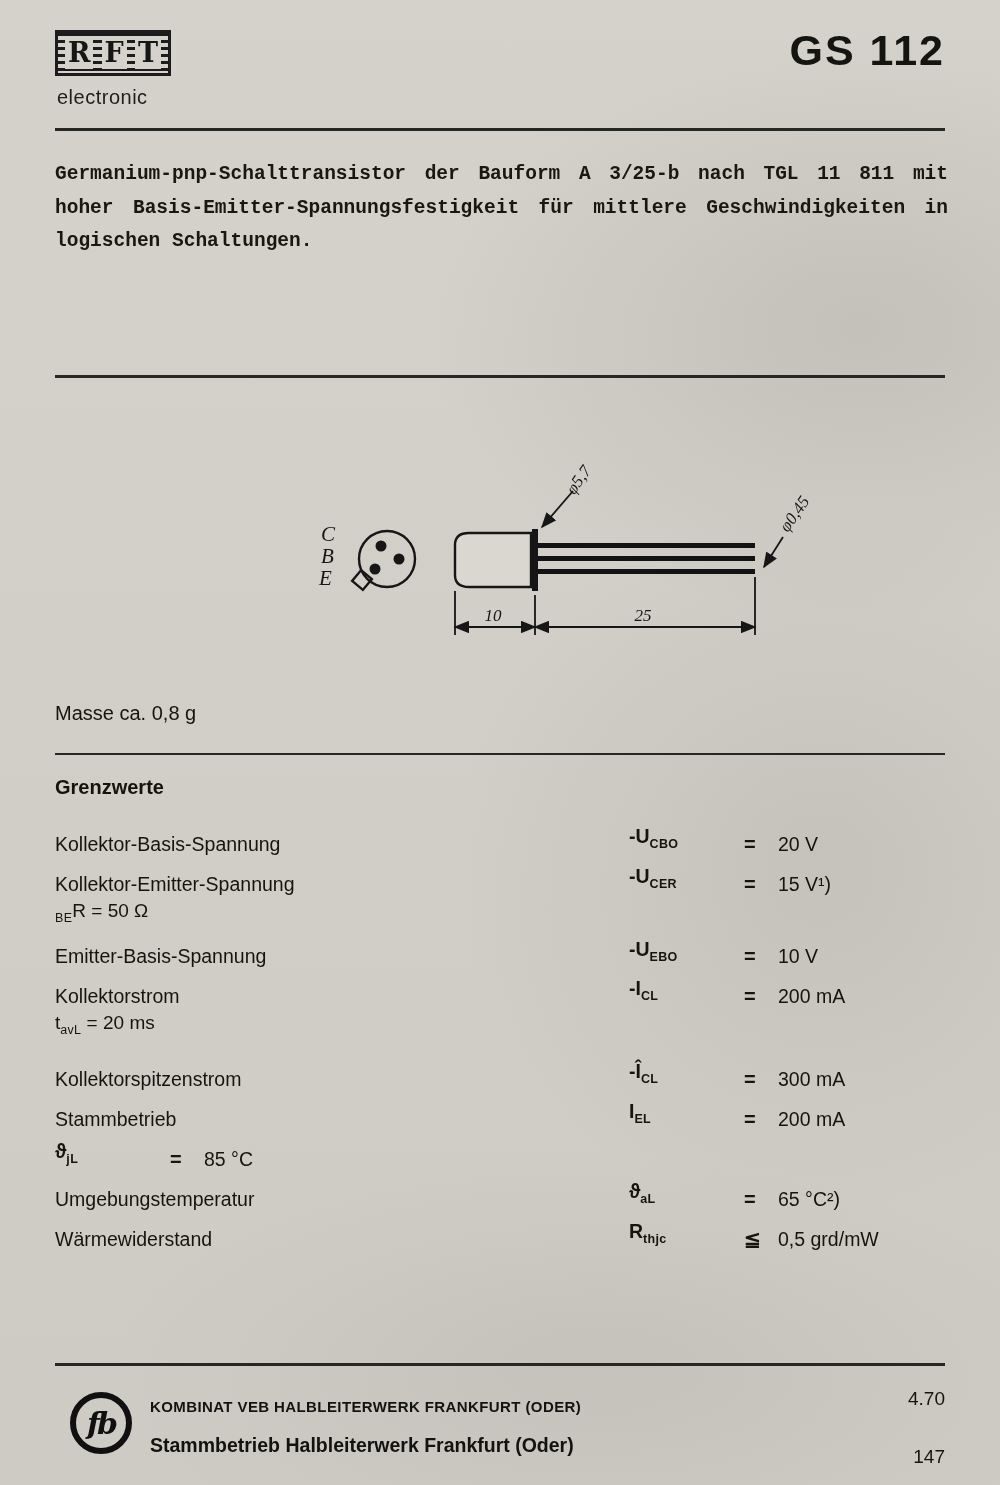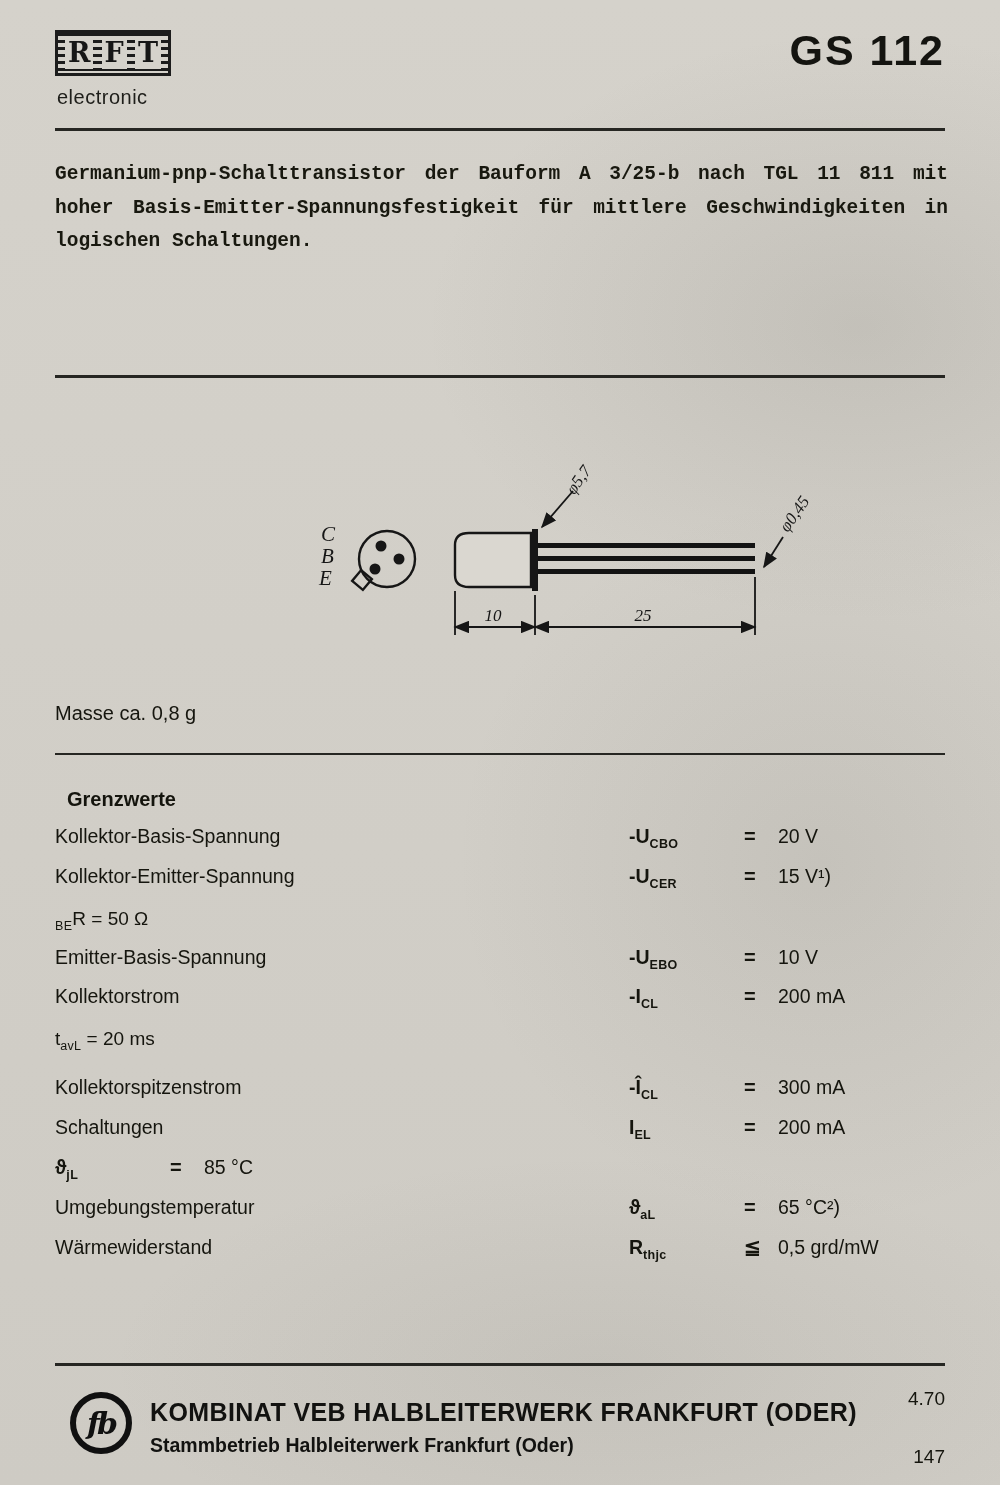--- a/index.html
+++ b/index.html
@@ -44,41 +44,41 @@
     position:absolute;left:55px;top:158px;width:893px;margin:0;
     font-size:19.5px;font-weight:700;line-height:1.72;text-align:justify;color:#18180f;font-family:Liberation Mono, monospace;
   }
 
   .drawing{position:absolute;left:285px;top:455px;width:565px;height:215px;}
   .pin-labels text{font-family:"Liberation Serif",serif;font-style:italic;font-size:21px;fill:#161616;}
   .dim-text text{font-family:"Liberation Serif",serif;font-style:italic;font-size:17px;fill:#161616;}
 
   .mass-note{position:absolute;left:55px;top:702px;font-size:20px;color:#15150e;}
 
-  .limits-title{position:absolute;left:55px;top:776px;margin:12px;font-size:20px;font-weight:700;color:#14140d;}
+  .limits-title{position:absolute;left:55px;top:776px;margin:0;font-size:20px;font-weight:700;color:#14140d;}
   .limits{position:absolute;left:55px;top:824px;width:893px;}
-  .lim-row{display:flex;align-items:flex-start;font-size:19.5px;line-height:24px;margin-top:8px;color:#15150e;}
+  .lim-row{display:flex;align-items:flex-end;font-size:19.5px;line-height:24px;margin-top:8px;color:#15150e;}
   .lim-row:first-child{margin-top:0;}
   .lim-row.gap-lg{margin-top:18px;}
   .lim-label{flex:1;}
   .lim-sym{width:115px;font-weight:700;white-space:nowrap;}
   .lim-rel{width:34px;font-weight:700;font-size:20px;}
   .lim-val{width:170px;}
-  .lim-cond{font-size:19px;line-height:22px;margin-top:12px;color:#15150e;}
+  .lim-cond{font-size:19px;line-height:22px;margin-top:4px;color:#15150e;}
   sub{font-size:12.5px;letter-spacing:0.3px;}
 
   
   .hfo-logo{
     position:absolute;left:70px;top:1392px;
     width:50px;height:50px;border:6px solid #101010;border-radius:50%;
     display:flex;align-items:center;justify-content:center;
     font-family:"DejaVu Serif",serif;font-style:italic;font-weight:700;font-size:30px;
     letter-spacing:-3px;color:#101010;
   }
-  .company1{position:absolute;left:150px;top:1398px;font-size:25px;font-weight:700;letter-spacing:0.4px;color:#121210;}
+  .company1{position:absolute;left:150px;top:1398px;font-size:15px;font-weight:700;letter-spacing:0.4px;color:#121210;}
   .company2{position:absolute;left:150px;top:1434px;font-size:19.5px;font-weight:700;color:#121210;}
   .revision{position:absolute;right:55px;top:1388px;font-size:19px;color:#15150e;}
   .page-no{position:absolute;right:55px;top:1446px;font-size:19px;color:#15150e;}
 </style>
 </head>
 <body>
 
 <div class="page">
 
   <div class="rft-logo">
@@ -181,21 +181,21 @@
     <div class="lim-cond"><span>t</span><sub>avL</sub><span> = 20 ms</span></div>
 
     <div class="lim-row gap-lg">
       <span class="lim-label">Kollektorspitzenstrom</span>
       <span class="lim-sym"><span>-Î</span><sub>CL</sub></span>
       <span class="lim-rel">=</span>
       <span class="lim-val">300 mA</span>
     </div>
 
     <div class="lim-row">
-      <span class="lim-label">Schaltungen</span>
+      <span class="lim-label">Stammbetrieb</span>
       <span class="lim-sym"><span>I</span><sub>EL</sub></span>
       <span class="lim-rel">=</span>
       <span class="lim-val">200 mA</span>
     </div>
 
     <div class="lim-row">
       <span class="lim-sym"><span>ϑ</span><sub>jL</sub></span>
       <span class="lim-rel">=</span>
       <span class="lim-val">85 °C</span>
     </div>

